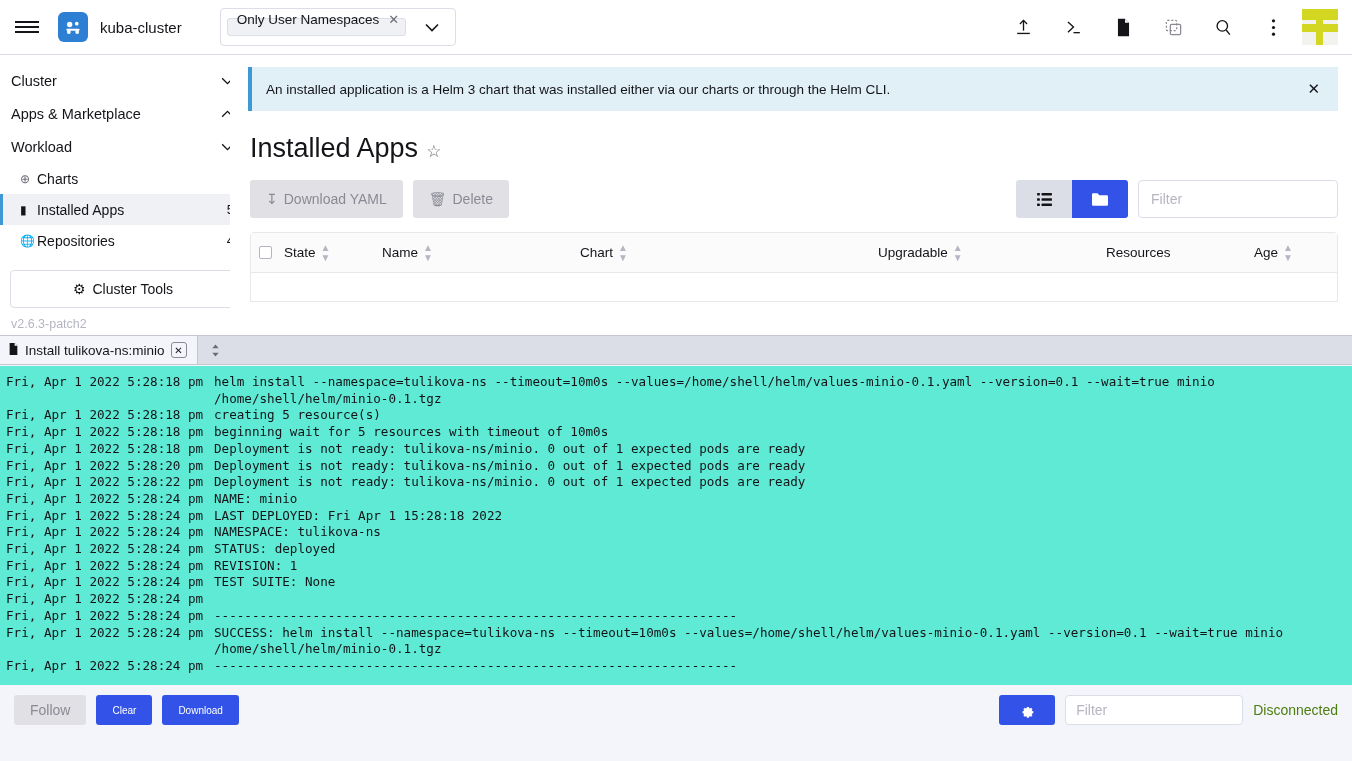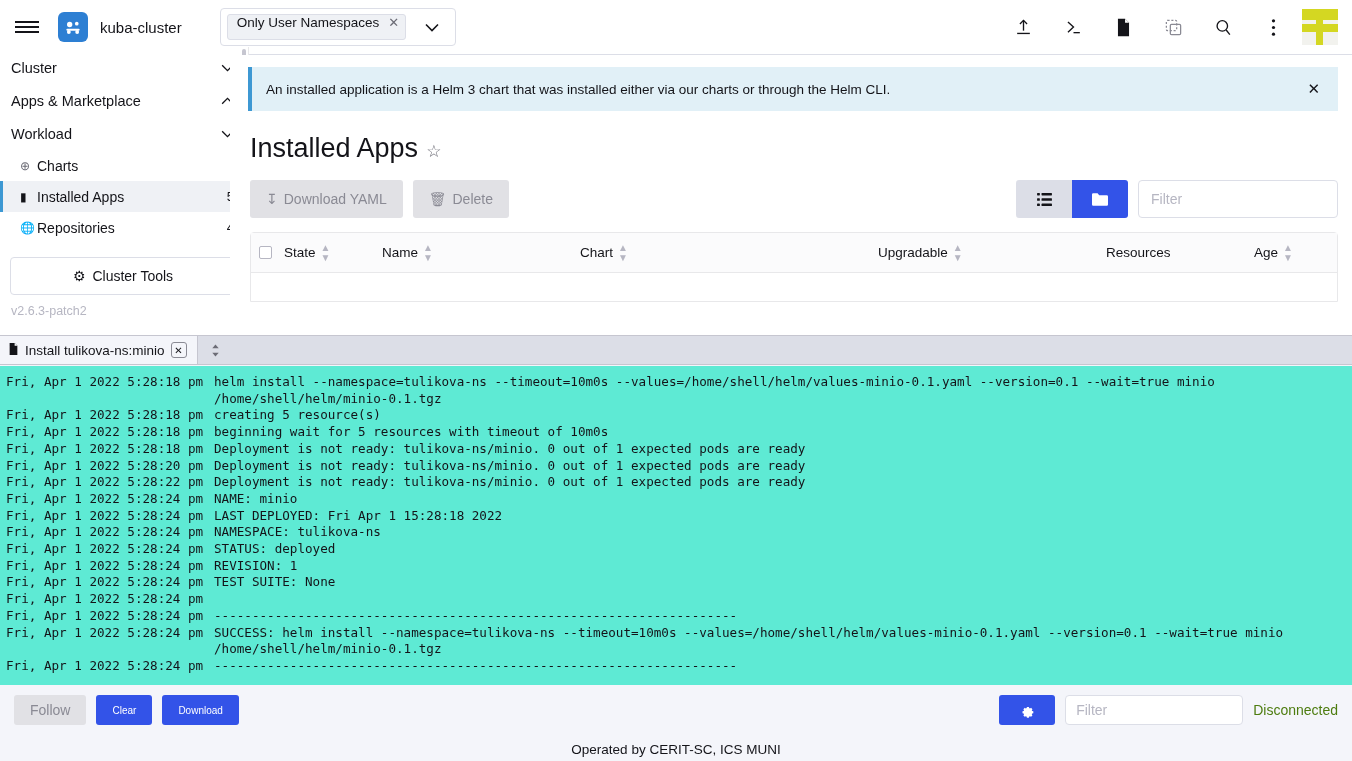--- a/index.html
+++ b/index.html
@@ -39,42 +39,42 @@
     font-size: 15px; color: #141419; margin-left: 12px; white-space: nowrap;
   }
   .ns-filter {
     margin-left: 38px;
     height: 38px; min-width: 236px;
     border: 1px solid #dcdee7; border-radius: 4px; background: #fff;
     display: flex; align-items: center; padding: 0 6px;
   }
   .ns-pill {
     background: #eff1f5; border: 1px solid #dcdee7; border-radius: 3px;
-    height: 26px; display: flex; align-items: flex-start; padding: 0 6px 16px 9px;
+    height: 18px; display: flex; align-items: flex-end; padding: 0 6px 8px 9px;
     font-size: 13.5px; color: #141419;
   }
   .ns-pill-x { margin-left: 9px; color: #6c6c76; font-size: 13px; cursor: pointer; }
   .ns-caret {
     margin-left: auto; padding: 0 10px; color: #141419; font-size: 13px;
     display: flex; align-items: center;
   }
   .header-spacer { flex: 1 1 auto; }
   .header-icons { display: flex; align-items: center; gap: 0px; padding-right: 6px; }
   .hicon {
     width: 50px; height: 55px; display: flex; align-items: center; justify-content: center;
     cursor: pointer; color: #141419;
   }
   .brand-logo {
     width: 36px; height: 36px; margin-right: 8px; margin-left: 4px;
     display: block; flex: none;
   }
 
   
   .sidebar {
-    position: absolute; top: 47px; left: 0; width: 249px; height: 280px;
+    position: absolute; top: 60px; left: 0; width: 249px; height: 280px;
     background: #fff; border-right: 1px solid #e8e8ea;
     padding-top: 4px; overflow: hidden;
   }
   .nav-group {
     height: 33px; display: flex; align-items: center;
     padding: 0 14px 0 11px; font-size: 14.5px; color: #141419; cursor: pointer;
   }
   .nav-group .chev { margin-left: auto; font-size: 11px; color: #141419; }
   .nav-item {
     height: 31px; display: flex; align-items: center;
@@ -471,15 +471,14 @@
       <div class="foot-spacer"></div>
       <div class="gear-btn">
         <svg width="15" height="15" viewBox="0 0 24 24" fill="#fff">
           <path d="M12 8.2a3.8 3.8 0 100 7.6 3.8 3.8 0 000-7.6zm9.3 5.1l-1.9-.5a7.6 7.6 0 00-.5-1.3l1-1.7-2.2-2.2-1.7 1a7.6 7.6 0 00-1.3-.5l-.5-1.9h-3.1l-.5 1.9c-.5.1-.9.3-1.3.5l-1.7-1-2.2 2.2 1 1.7c-.2.4-.4.8-.5 1.3l-1.9.5v3.1l1.9.5c.1.5.3.9.5 1.3l-1 1.7 2.2 2.2 1.7-1c.4.2.8.4 1.3.5l.5 1.9h3.1l.5-1.9c.5-.1.9-.3 1.3-.5l1.7 1 2.2-2.2-1-1.7c.2-.4.4-.8.5-1.3l1.9-.5z"></path>
         </svg>
       </div>
       <input class="term-filter" type="text" value="" placeholder="Filter" style="">
       <span class="disconnected">Disconnected</span>
     </div>
 
-    <div class="footer-note">Operated by CERIT-SC, ICS MUNI</div>
   </div>
 </div>
 
 </body></html>

